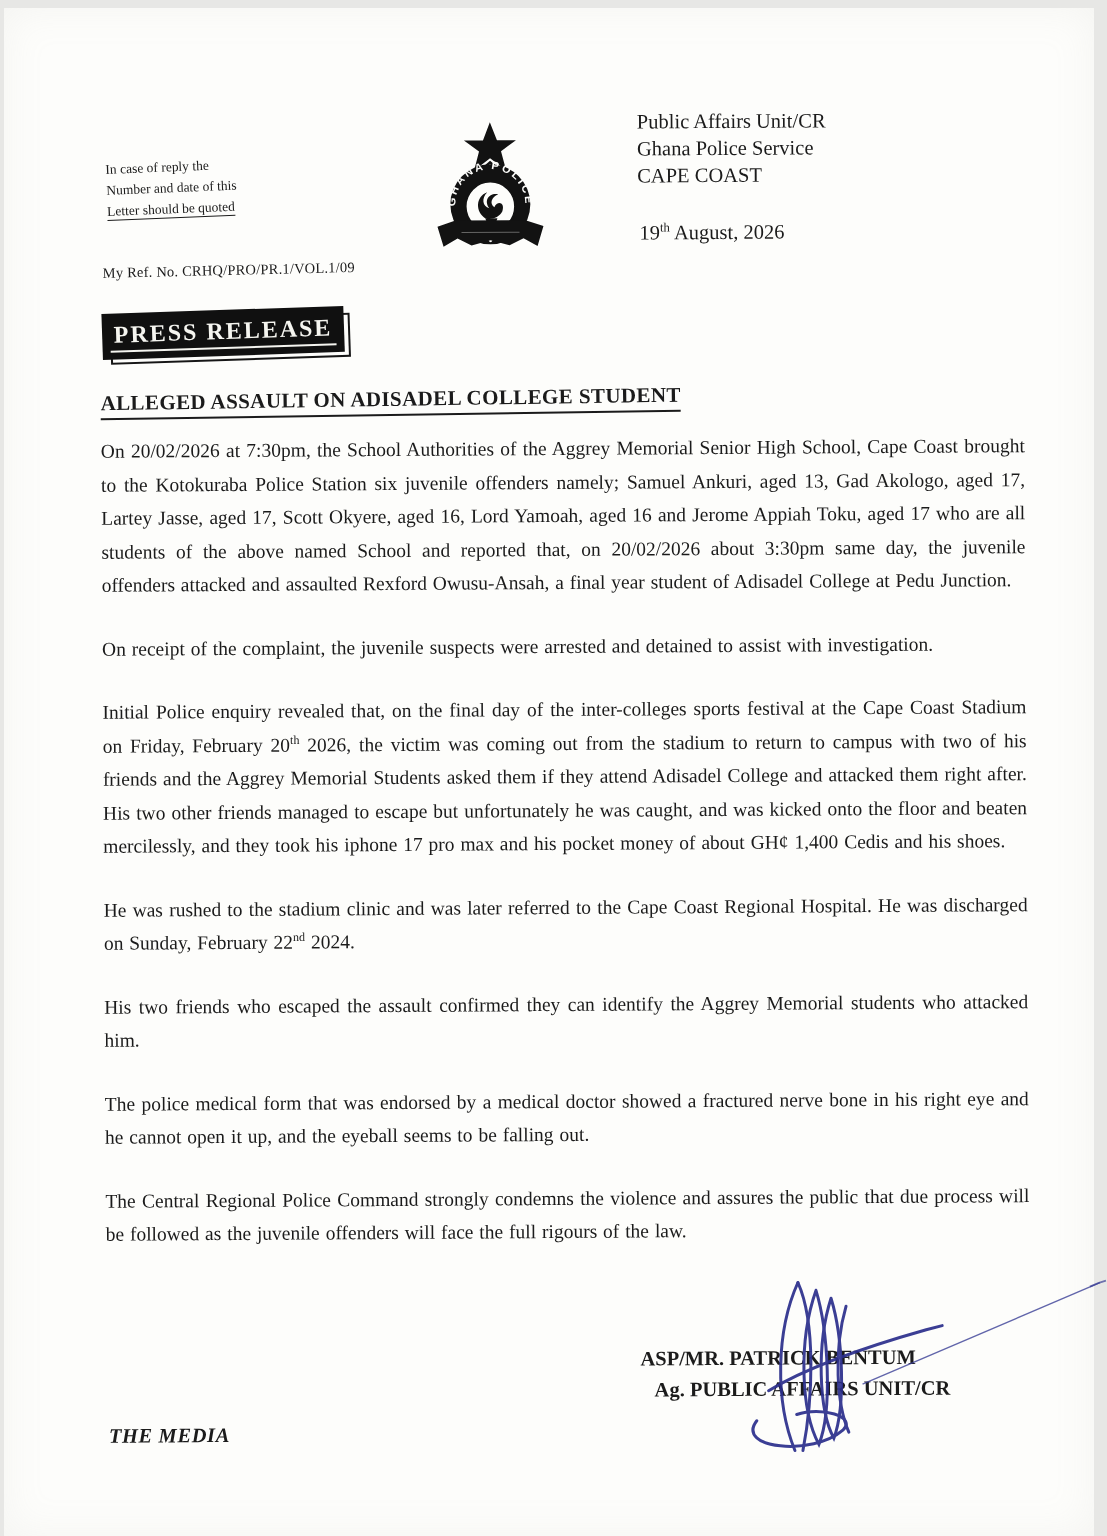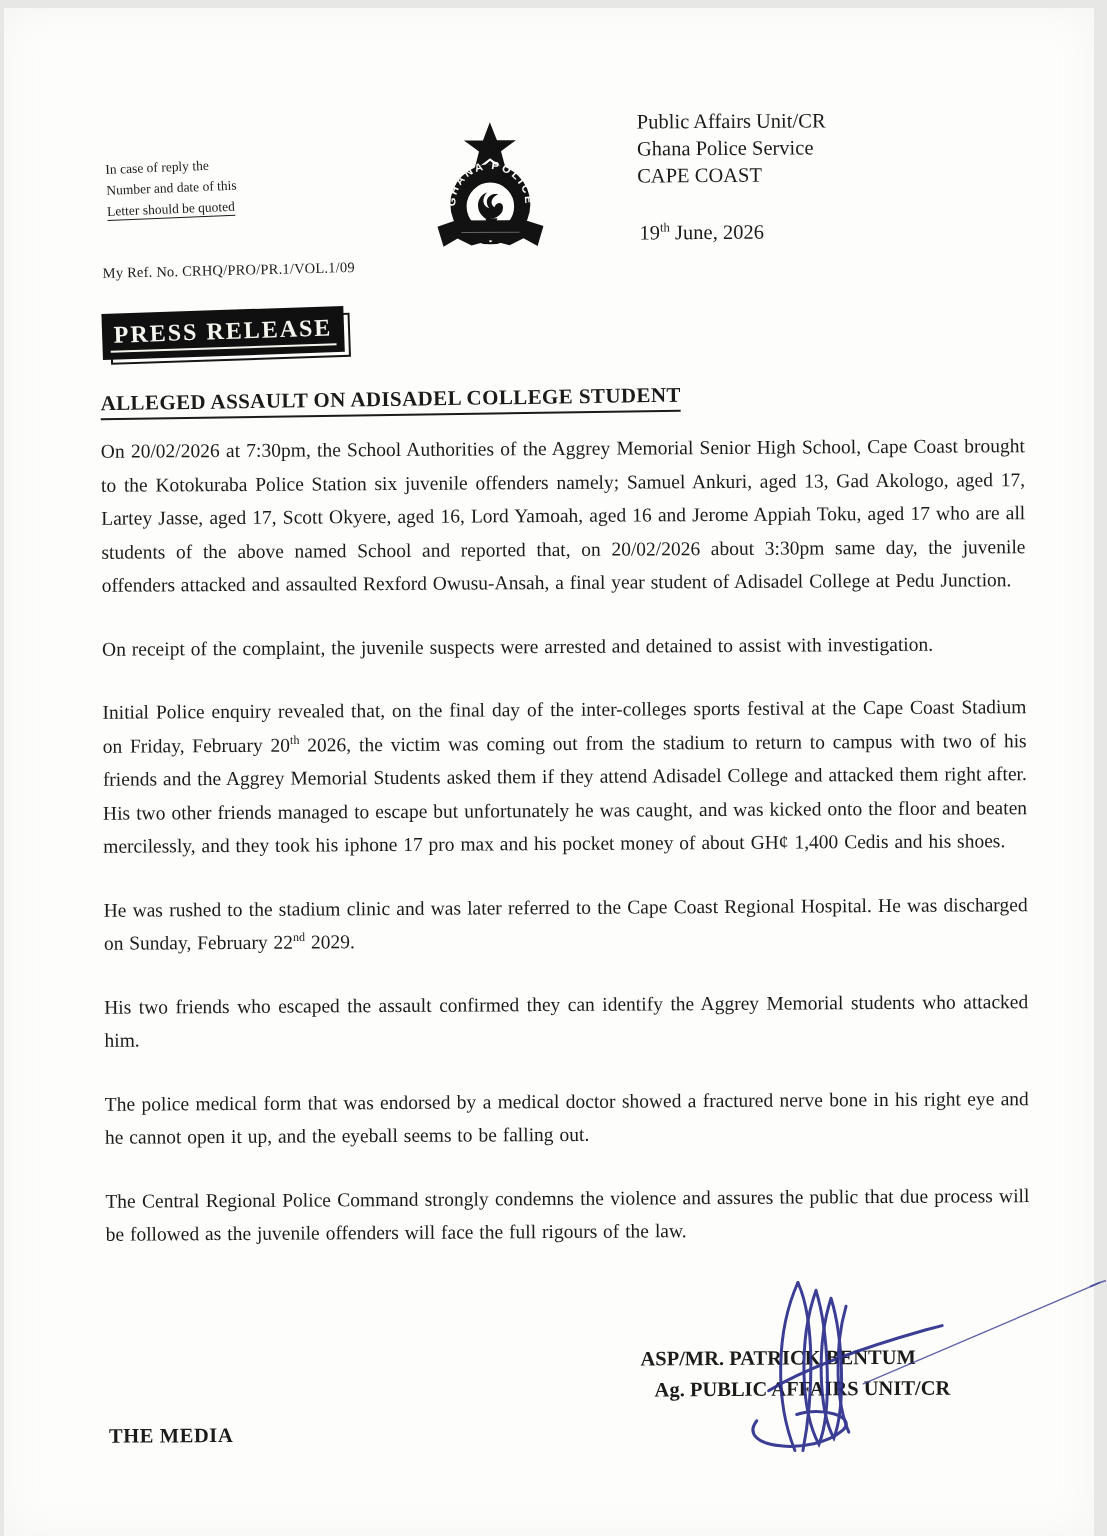--- a/index.html
+++ b/index.html
@@ -83,21 +83,21 @@
   }
   .sig-block .role { padding-left: 14px; }
   .sig-scribble {
     position: absolute; left: 690px; top: 1262px;
     width: 410px; height: 200px;
     pointer-events: none;
   }
   
   .footer-media {
     position: absolute; left: 98px; top: 1414px;
-    font-weight: bold; font-size: 20.5px; letter-spacing: 0.6px;
+    font-weight: bold; font-size: 20.5px; letter-spacing: 0.6px; font-style: italic;
   }
 </style>
 </head>
 <body>
 
 <div class="page">
   <div class="sheet">
 
     <div class="note">
       <div>In case of reply the</div>
@@ -136,33 +136,33 @@
       <path d="M12,106 L30,100 L100,100 L118,106 L112,126 L98,118 L84,125 L65,120 L46,125 L32,118 L18,126 Z" fill="#121212"></path>
       <path d="M36,112 L94,112" stroke="#fdfdfb" stroke-width="1" opacity="0.35"></path>
     </svg>
 
     <div class="sender">
       <div>Public Affairs Unit/CR</div>
       <div>Ghana Police Service</div>
       <div>CAPE COAST</div>
     </div>
 
-    <div class="dateline"><span>19</span><sup>th</sup><span> June, 2026</span></div>
+    <div class="dateline"><span>19</span><sup>th</sup><span> August, 2026</span></div>
 
     <div class="stamp">
       <span>PRESS RELEASE</span>
     </div>
 
     <div class="doc-title">ALLEGED ASSAULT ON ADISADEL COLLEGE STUDENT</div>
 
     <div class="body-text">
       <p><span>On 20/02/2026 at 7:30pm, the School Authorities of the Aggrey Memorial Senior High School, Cape Coast brought to the Kotokuraba Police Station six juvenile offenders namely; Samuel Ankuri, aged 13, Gad Akologo, aged 17, Lartey Jasse, aged 17, Scott Okyere, aged 16, Lord Yamoah, aged 16 and Jerome Appiah Toku, aged 17 who are all students of the above named School and reported that, on 20/02/2026 about 3:30pm same day, the juvenile offenders attacked and assaulted Rexford Owusu-Ansah, a final year student of Adisadel College at Pedu Junction.</span></p>
       <p><span>On receipt of the complaint, the juvenile suspects were arrested and detained to assist with investigation.</span></p>
       <p><span>Initial Police enquiry revealed that, on the final day of the inter-colleges sports festival at the Cape Coast Stadium on Friday, February 20</span><sup>th</sup><span> 2026, the victim was coming out from the stadium to return to campus with two of his friends and the Aggrey Memorial Students asked them if they attend Adisadel College and attacked them right after. His two other friends managed to escape but unfortunately he was caught, and was kicked onto the floor and beaten mercilessly, and they took his iphone 17 pro max and his pocket money of about GH¢ 1,400 Cedis and his shoes.</span></p>
-      <p><span>He was rushed to the stadium clinic and was later referred to the Cape Coast Regional Hospital. He was discharged on Sunday, February 22</span><sup>nd</sup><span> 2029.</span></p>
+      <p><span>He was rushed to the stadium clinic and was later referred to the Cape Coast Regional Hospital. He was discharged on Sunday, February 22</span><sup>nd</sup><span> 2024.</span></p>
       <p><span>His two friends who escaped the assault confirmed they can identify the Aggrey Memorial students who attacked him.</span></p>
       <p><span>The police medical form that was endorsed by a medical doctor showed a fractured nerve bone in his right eye and he cannot open it up, and the eyeball seems to be falling out.</span></p>
       <p><span>The Central Regional Police Command strongly condemns the violence and assures the public that due process will be followed as the juvenile offenders will face the full rigours of the law.</span></p>
     </div>
 
     <div class="sig-block">
       <div>ASP/MR. PATRICK BENTUM</div>
       <div class="role">Ag. PUBLIC AFFAIRS UNIT/CR</div>
     </div>
 

